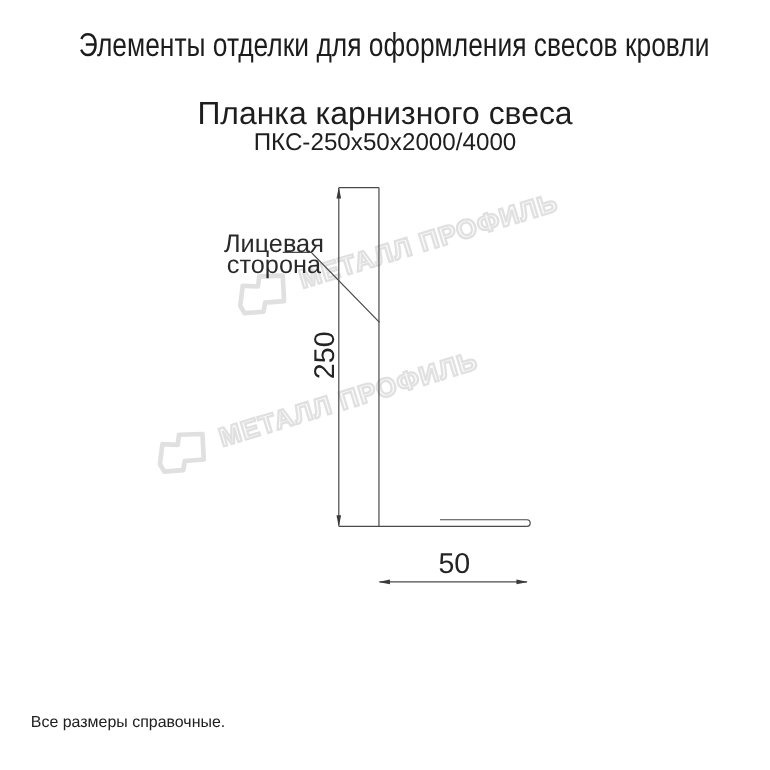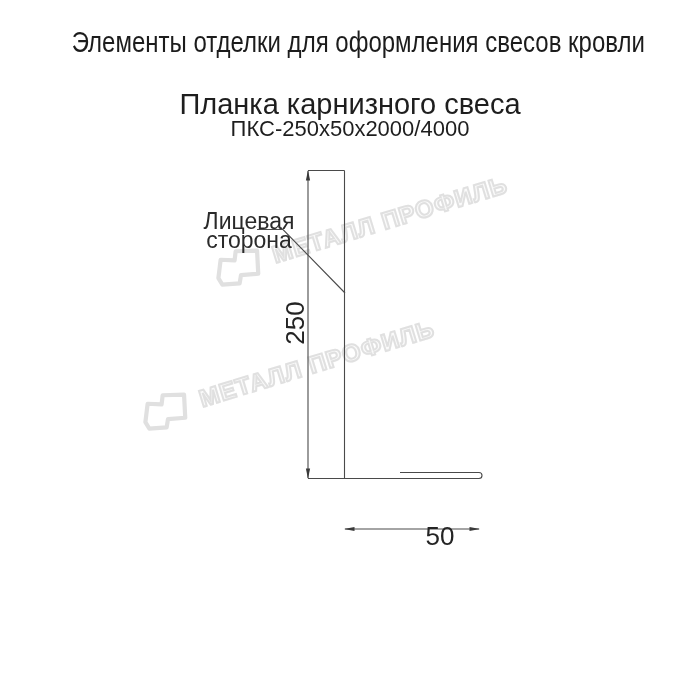--- a/index.html
+++ b/index.html
@@ -35,21 +35,21 @@
     text-shadow:0 1px 1px rgba(0,0,0,0.05);
   }
   
   .drawing{position:absolute; left:0; top:0;}
   .face-label{
     position:absolute; left:203px; top:212px; width:92px;
     text-align:center; font-size:23px; line-height:18.5px; color:#2a2a2a;
   }
   .dim{position:absolute; font-size:26px; color:#242424; white-space:nowrap;}
   .dim-height{left:295px; top:323px; transform:translate(-50%,-50%) rotate(-90deg);}
-  .dim-width{left:413px; top:536px; transform:translate(-50%,-50%);margin-left:27px;}
+  .dim-width{left:413px; top:512px; transform:translate(-50%,-50%);}
   
   .notes{position:absolute; left:28px; top:648px; font-size:14.5px; line-height:18px; color:#202020;}
 </style>
 </head>
 <body>
 
 <div class="page">
 
   <div class="title">
     <span class="squeeze">Элементы отделки для оформления свесов кровли</span>
@@ -94,15 +94,16 @@
       <polygon points="344,529 354.5,526.9 354.5,531.1"></polygon>
       <polygon points="480,529 469.5,526.9 469.5,531.1"></polygon>
     </g>
   </svg>
 
   <div class="face-label">Лицевая сторона</div>
   <div class="dim dim-height">250</div>
   <div class="dim dim-width">50</div>
 
   <div class="notes">
+    <div>Все размеры справочные.</div>
   </div>
 
 </div>
 
 </body></html>

